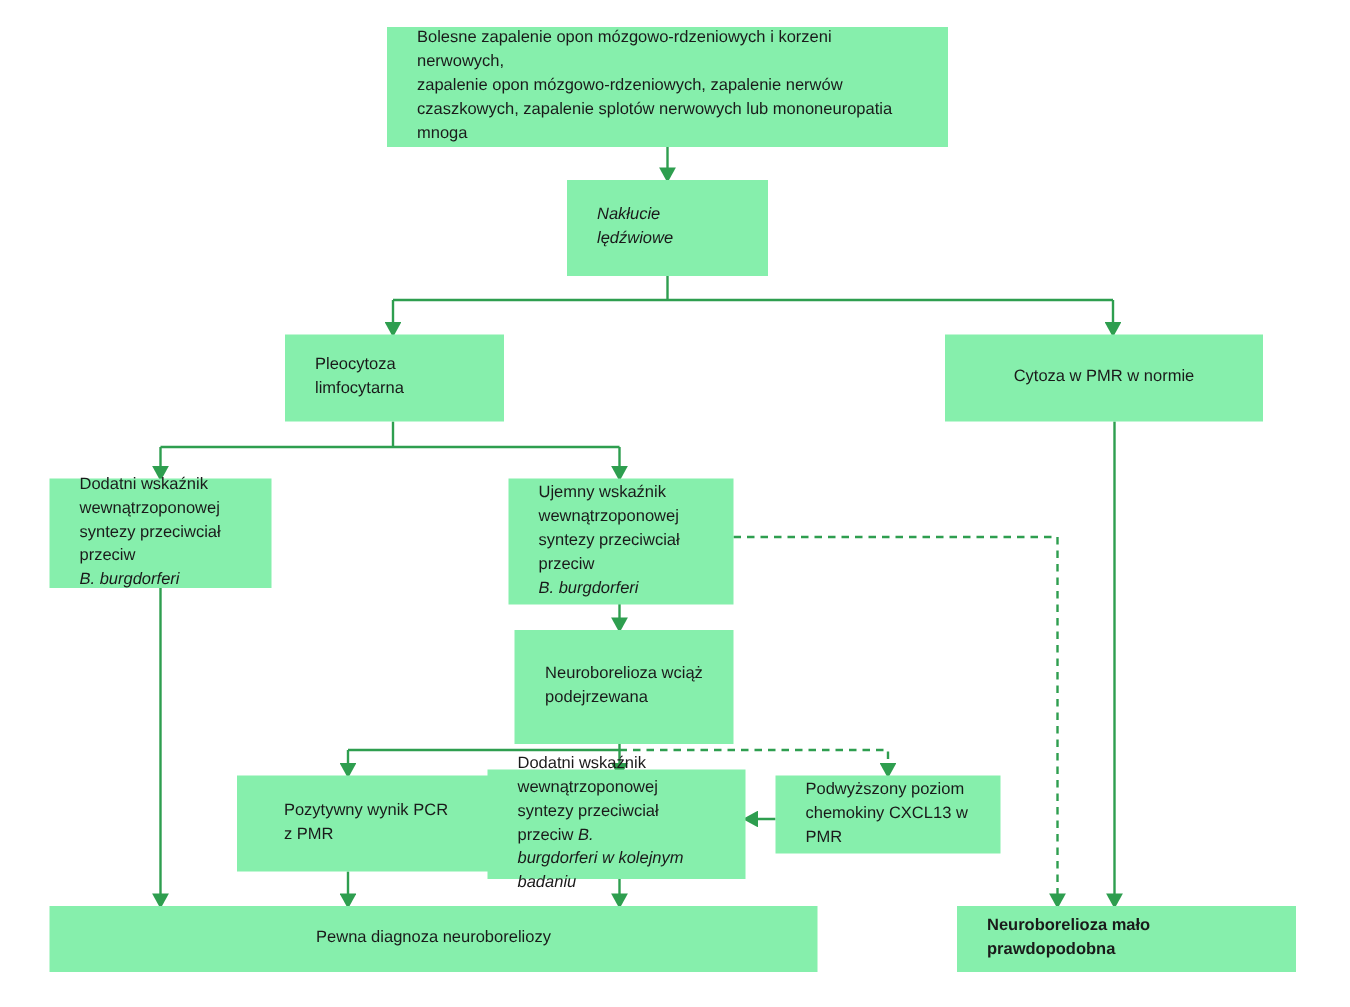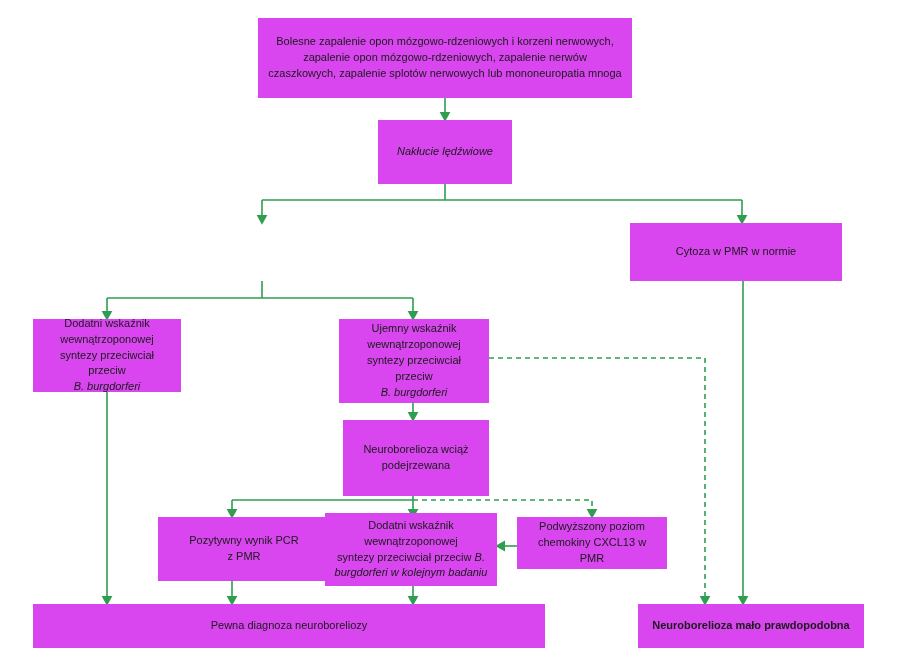--- a/index.html
+++ b/index.html
@@ -18,27 +18,27 @@
   #wires {
     position: absolute;
     left: 0;
     top: 0;
     width: 900px;
     height: 671px;
     pointer-events: none;
   }
   .node {
     position: absolute;
-    background: #d946ef;
+    background: #86efac;
     display: flex;
     align-items: center;
     justify-content: center;
-    text-align: center;
+    text-align: left;
     box-sizing: border-box;
-    padding: 4px 8px;
+    padding: 4px 20px;
     color: #1a1a1a;
     font-size: 11px;
     line-height: 1.45;
     z-index: 2;
   }
   .node span.txt { display: block; }
   .it { font-style: italic; }
 </style>
 </head>
 <body>
@@ -94,20 +94,25 @@
       <span class="txt">czaszkowych, zapalenie splotów nerwowych lub mononeuropatia mnoga</span>
     </div>
   </div>
 
   <div class="node" style="left:378px; top:120px; width:134px; height:64px;font-style:italic;">
     <div>
       <span class="txt">Nakłucie lędźwiowe</span>
     </div>
   </div>
 
+  <div class="node" style="left:190px; top:223px; width:146px; height:58px;">
+    <div>
+      <span class="txt">Pleocytoza limfocytarna</span>
+    </div>
+  </div>
 
   <div class="node" style="left:630px; top:223px; width:212px; height:58px;">
     <div>
       <span class="txt">Cytoza w PMR w normie</span>
     </div>
   </div>
 
   <div class="node" style="left:33px; top:319px; width:148px; height:73px;">
     <div>
       <span class="txt">Dodatni wskaźnik</span>

